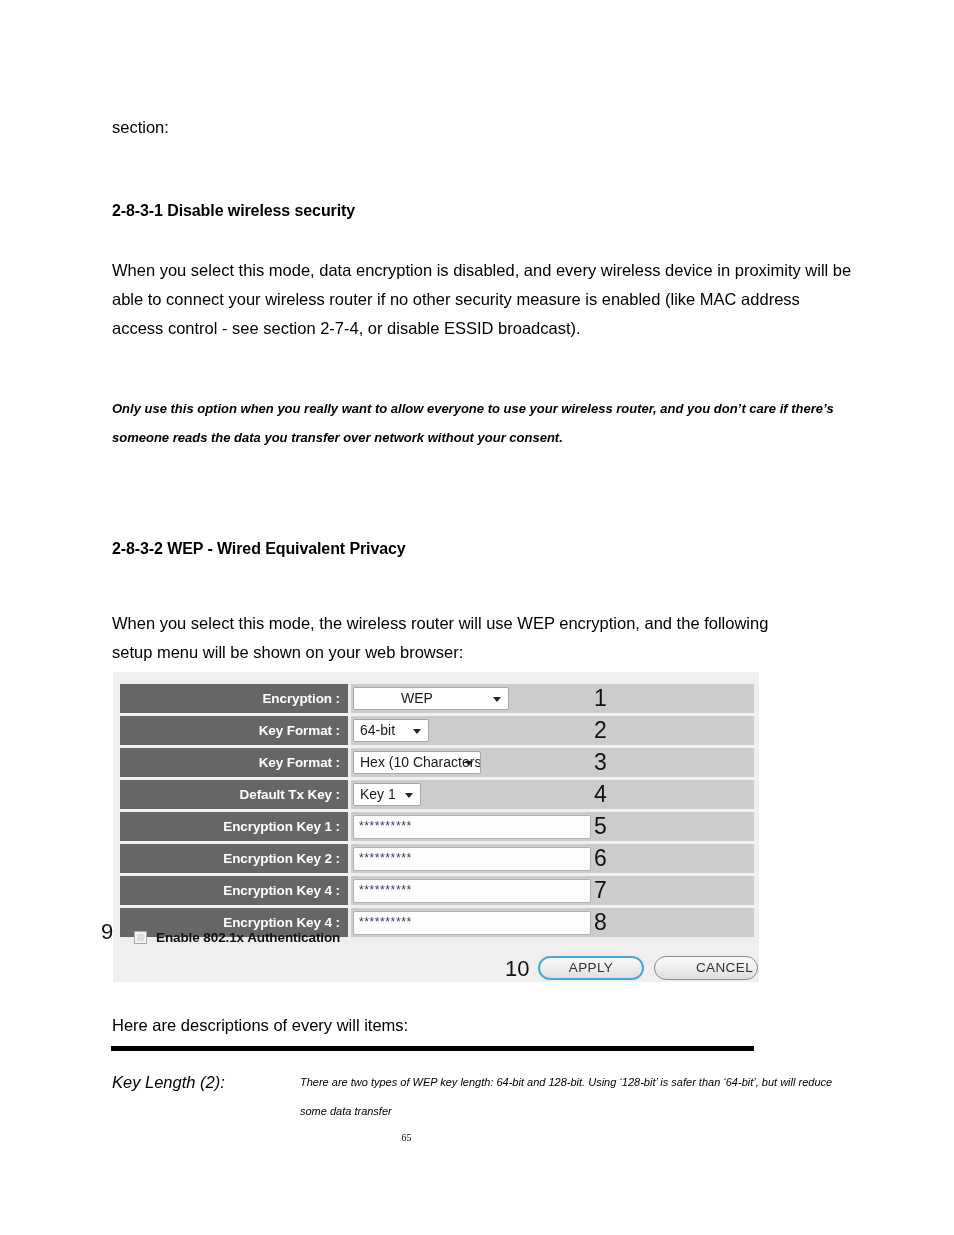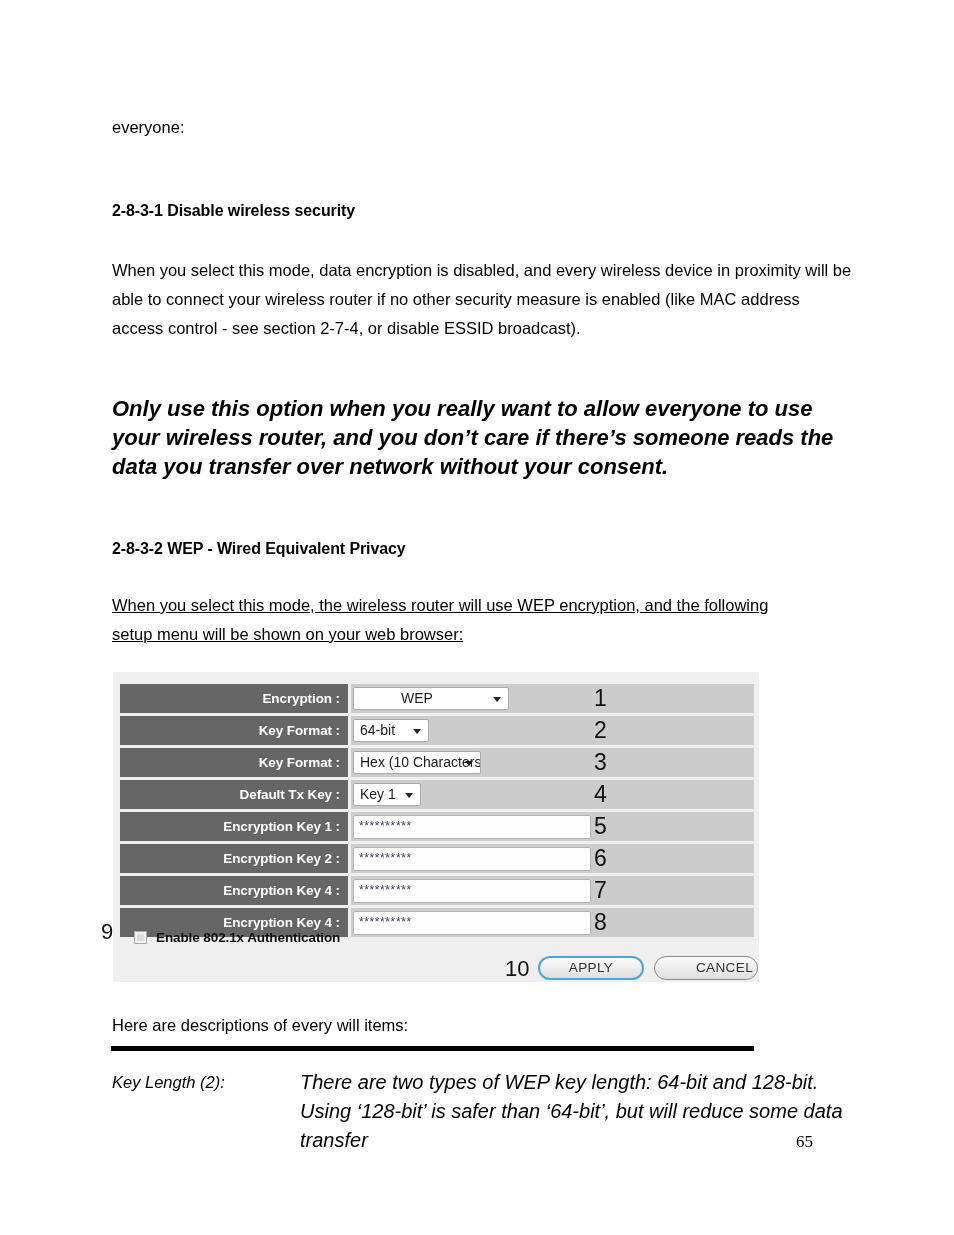--- a/index.html
+++ b/index.html
@@ -39,21 +39,21 @@
     font-size: 16px;
     font-weight: bold;
     line-height: 22px;
     letter-spacing: -0.1px;
   }
 
   .emph {
     position: absolute;
     left: 112px;
     width: 740px;
-    font-size: 22px;
+    font-size: 13px;
     font-weight: bold;
     font-style: italic;
     line-height: 29px;
   }
 
   
   .panel {
     position: absolute;
     left: 113px;
     top: 672px;
@@ -266,48 +266,48 @@
     top: 1068px;
     font-size: 16.5px;
     font-style: italic;
     line-height: 29px;
   }
   .desc-body {
     position: absolute;
     left: 300px;
     top: 1068px;
     width: 552px;
-    font-size: 20px;
+    font-size: 11px;
     font-style: italic;
     line-height: 29px;
   }
   .page-num {
     position: absolute;
     left: 0;
     top: 1132px;
     width: 813px;
-    text-align: right;
+    text-align: center;
     font-family: "Liberation Serif", serif;
-    font-size: 17px;
+    font-size: 10px;
     color: #000;
   }
 </style>
 </head>
 <body>
 
 <div class="page">
 
-  <div class="doc-text" style="top:113px;">everyone:</div>
+  <div class="doc-text" style="top:113px;">section:</div>
 
   <div class="heading" style="top:200px;">2-8-3-1 Disable wireless security</div>
   <div class="doc-text" style="top:256px;">When you select this mode, data encryption is disabled, and every wireless device in proximity will be able to connect your wireless router if no other security measure is enabled (like MAC address access control - see section 2-7-4, or disable ESSID broadcast).</div>
   <div class="emph" style="top:394px;">Only use this option when you really want to allow everyone to use your wireless router, and you don’t care if there’s someone reads the data you transfer over network without your consent.</div>
 
   <div class="heading" style="top:538px;">2-8-3-2 WEP - Wired Equivalent Privacy</div>
-  <div class="doc-text" style="top:591px;width:700px;text-decoration:underline;">When you select this mode, the wireless router will use WEP encryption, and the following setup menu will be shown on your web browser:</div>
+  <div class="doc-text" style="top:609px;width:700px;">When you select this mode, the wireless router will use WEP encryption, and the following setup menu will be shown on your web browser:</div>
 
   <div class="panel">
 
     <div class="form-table">
 
       <div class="row">
         <div class="cell-label">Encryption :</div>
         <div class="cell-field">
           <div class="ddl w-wep">
             <span>WEP</span>

